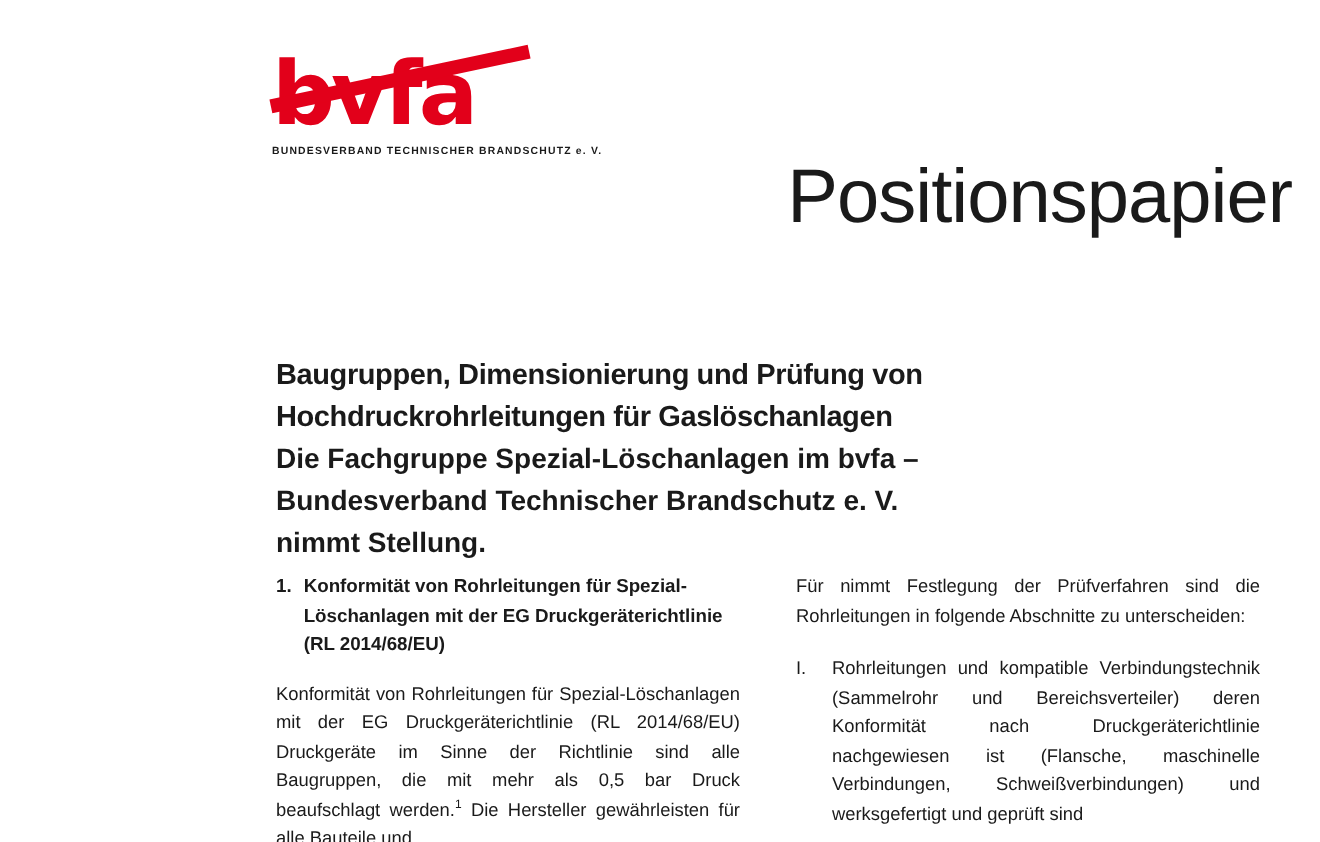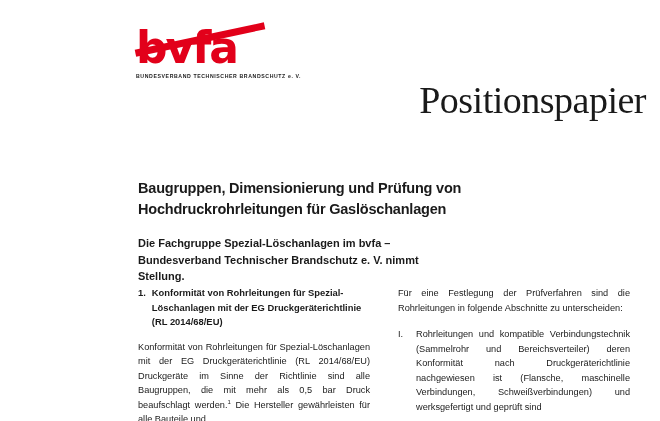--- a/index.html
+++ b/index.html
@@ -71,42 +71,41 @@
 
   
   .doc-kind {
     position: absolute;
     right: 14px;
     top: 78px;
     font-size: 38px;
     color: #1a1a1a;
     letter-spacing: -0.5px;
     font-weight: 400;
-    font-family: Liberation Serif, serif;
+    font-family: Liberation Sans, sans-serif;
     text-align: center;
   }
 
   
   .content {
     position: absolute;
     left: 112px;
     top: 178px;
     right: 14px;
   }
   .headline {
     font-size: 14.5px;
     font-weight: bold;
     color: #1a1a1a;
     line-height: 1.42;
     letter-spacing: -0.2px;
     max-width: 400px;
   }
   .subhead {
-    margin-top: 16px;
-    font-size: 11px;
+    font-size: 14px;
     font-weight: bold;
     color: #1a1a1a;
     line-height: 1.5;
     max-width: 330px;
   }
 
   .cols {
     position: absolute;
     left: 112px;
     top: 286px;
@@ -189,21 +188,21 @@
       <div class="sec-title">
         <span class="sec-num">1.</span>
         <span>Konformität von Rohrleitungen für Spezial-Löschanlagen mit der EG Druckgeräterichtlinie (RL 2014/68/EU)</span>
       </div>
       <div class="sec-body">
         <span>Konformität von Rohrleitungen für Spezial-Löschanlagen mit der EG Druckgeräterichtlinie (RL 2014/68/EU) Druckgeräte im Sinne der Richtlinie sind alle Baugruppen, die mit mehr als 0,5 bar Druck beaufschlagt werden.</span><sup>1</sup><span> Die Hersteller gewährleisten für alle Bauteile und</span>
       </div>
     </div>
 
     <div class="col col-right">
-      <div class="para">Für eine Festlegung der Prüfverfahren sind die Rohrleitungen in folgende Abschnitte zu unterscheiden:</div>
+      <div class="para">Für nimmt Festlegung der Prüfverfahren sind die Rohrleitungen in folgende Abschnitte zu unterscheiden:</div>
       <div class="list-item">
         <span class="list-marker">I.</span>
         <span>Rohrleitungen und kompatible Verbindungstechnik (Sammelrohr und Bereichsverteiler) deren Konformität nach Druckgeräterichtlinie nachgewiesen ist (Flansche, maschinelle Verbindungen, Schweißverbindungen) und werksgefertigt und geprüft sind</span>
       </div>
     </div>
 
   </div>
 </div>
 
 </body></html>

